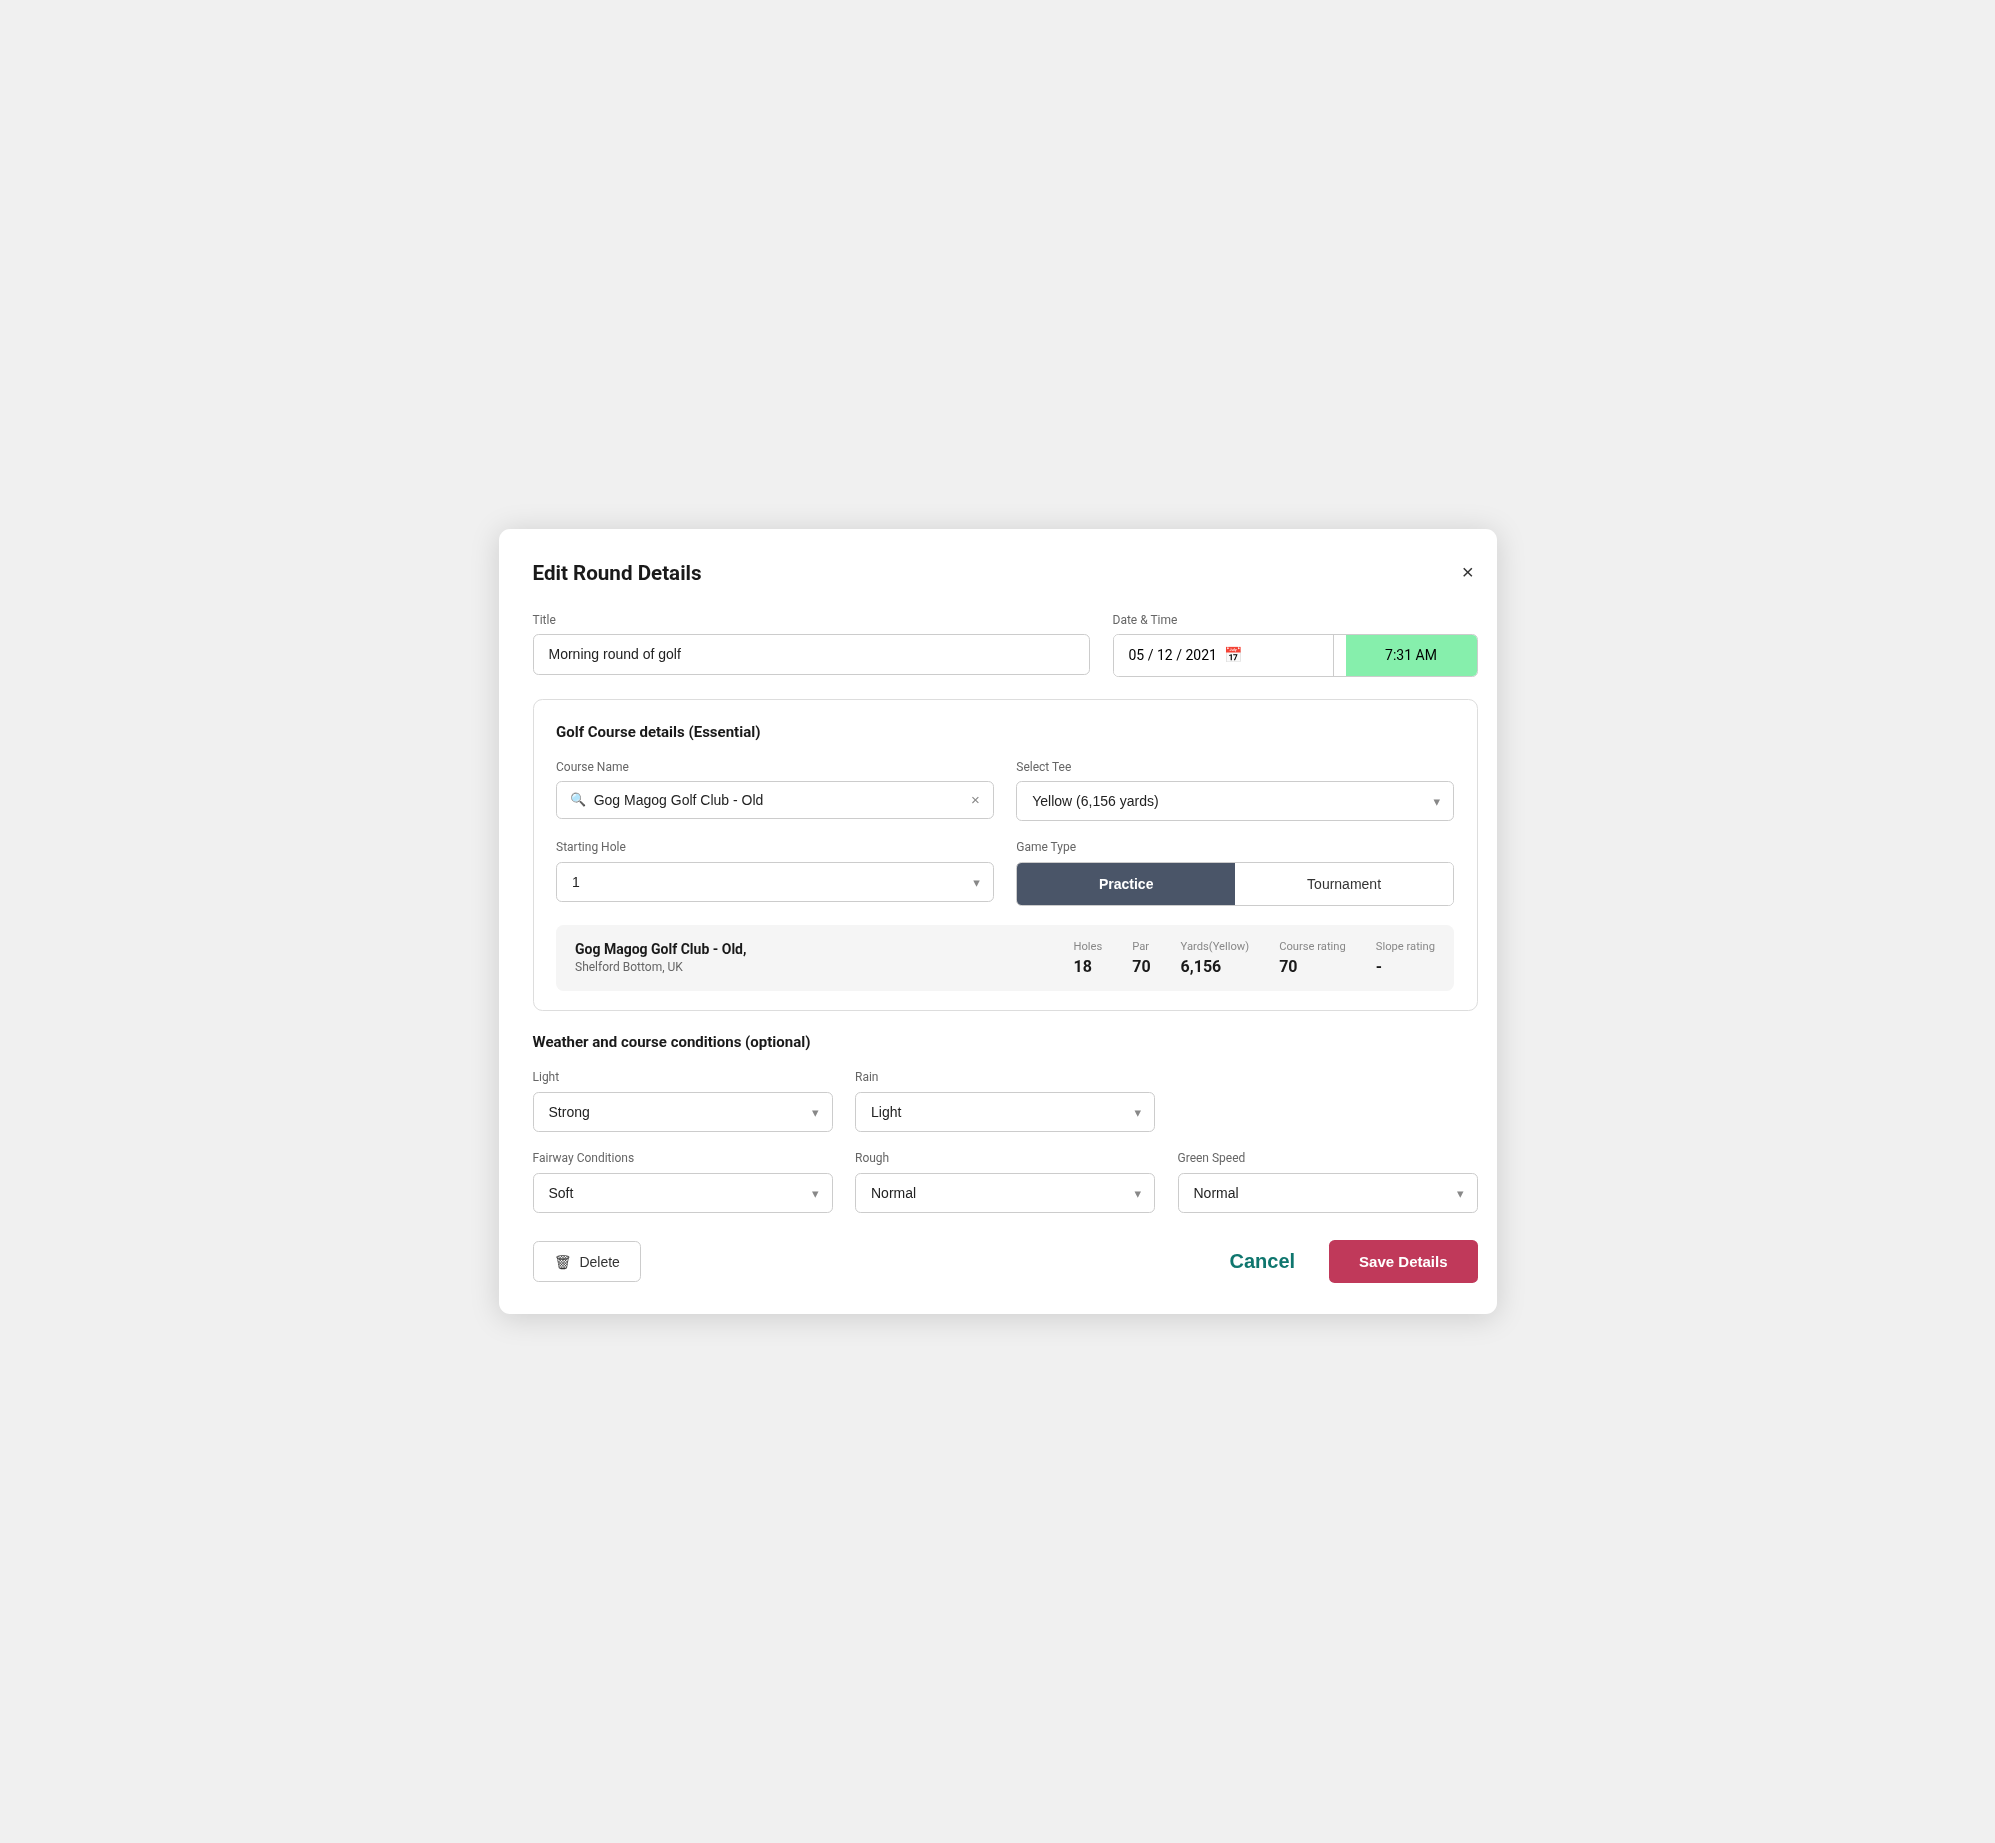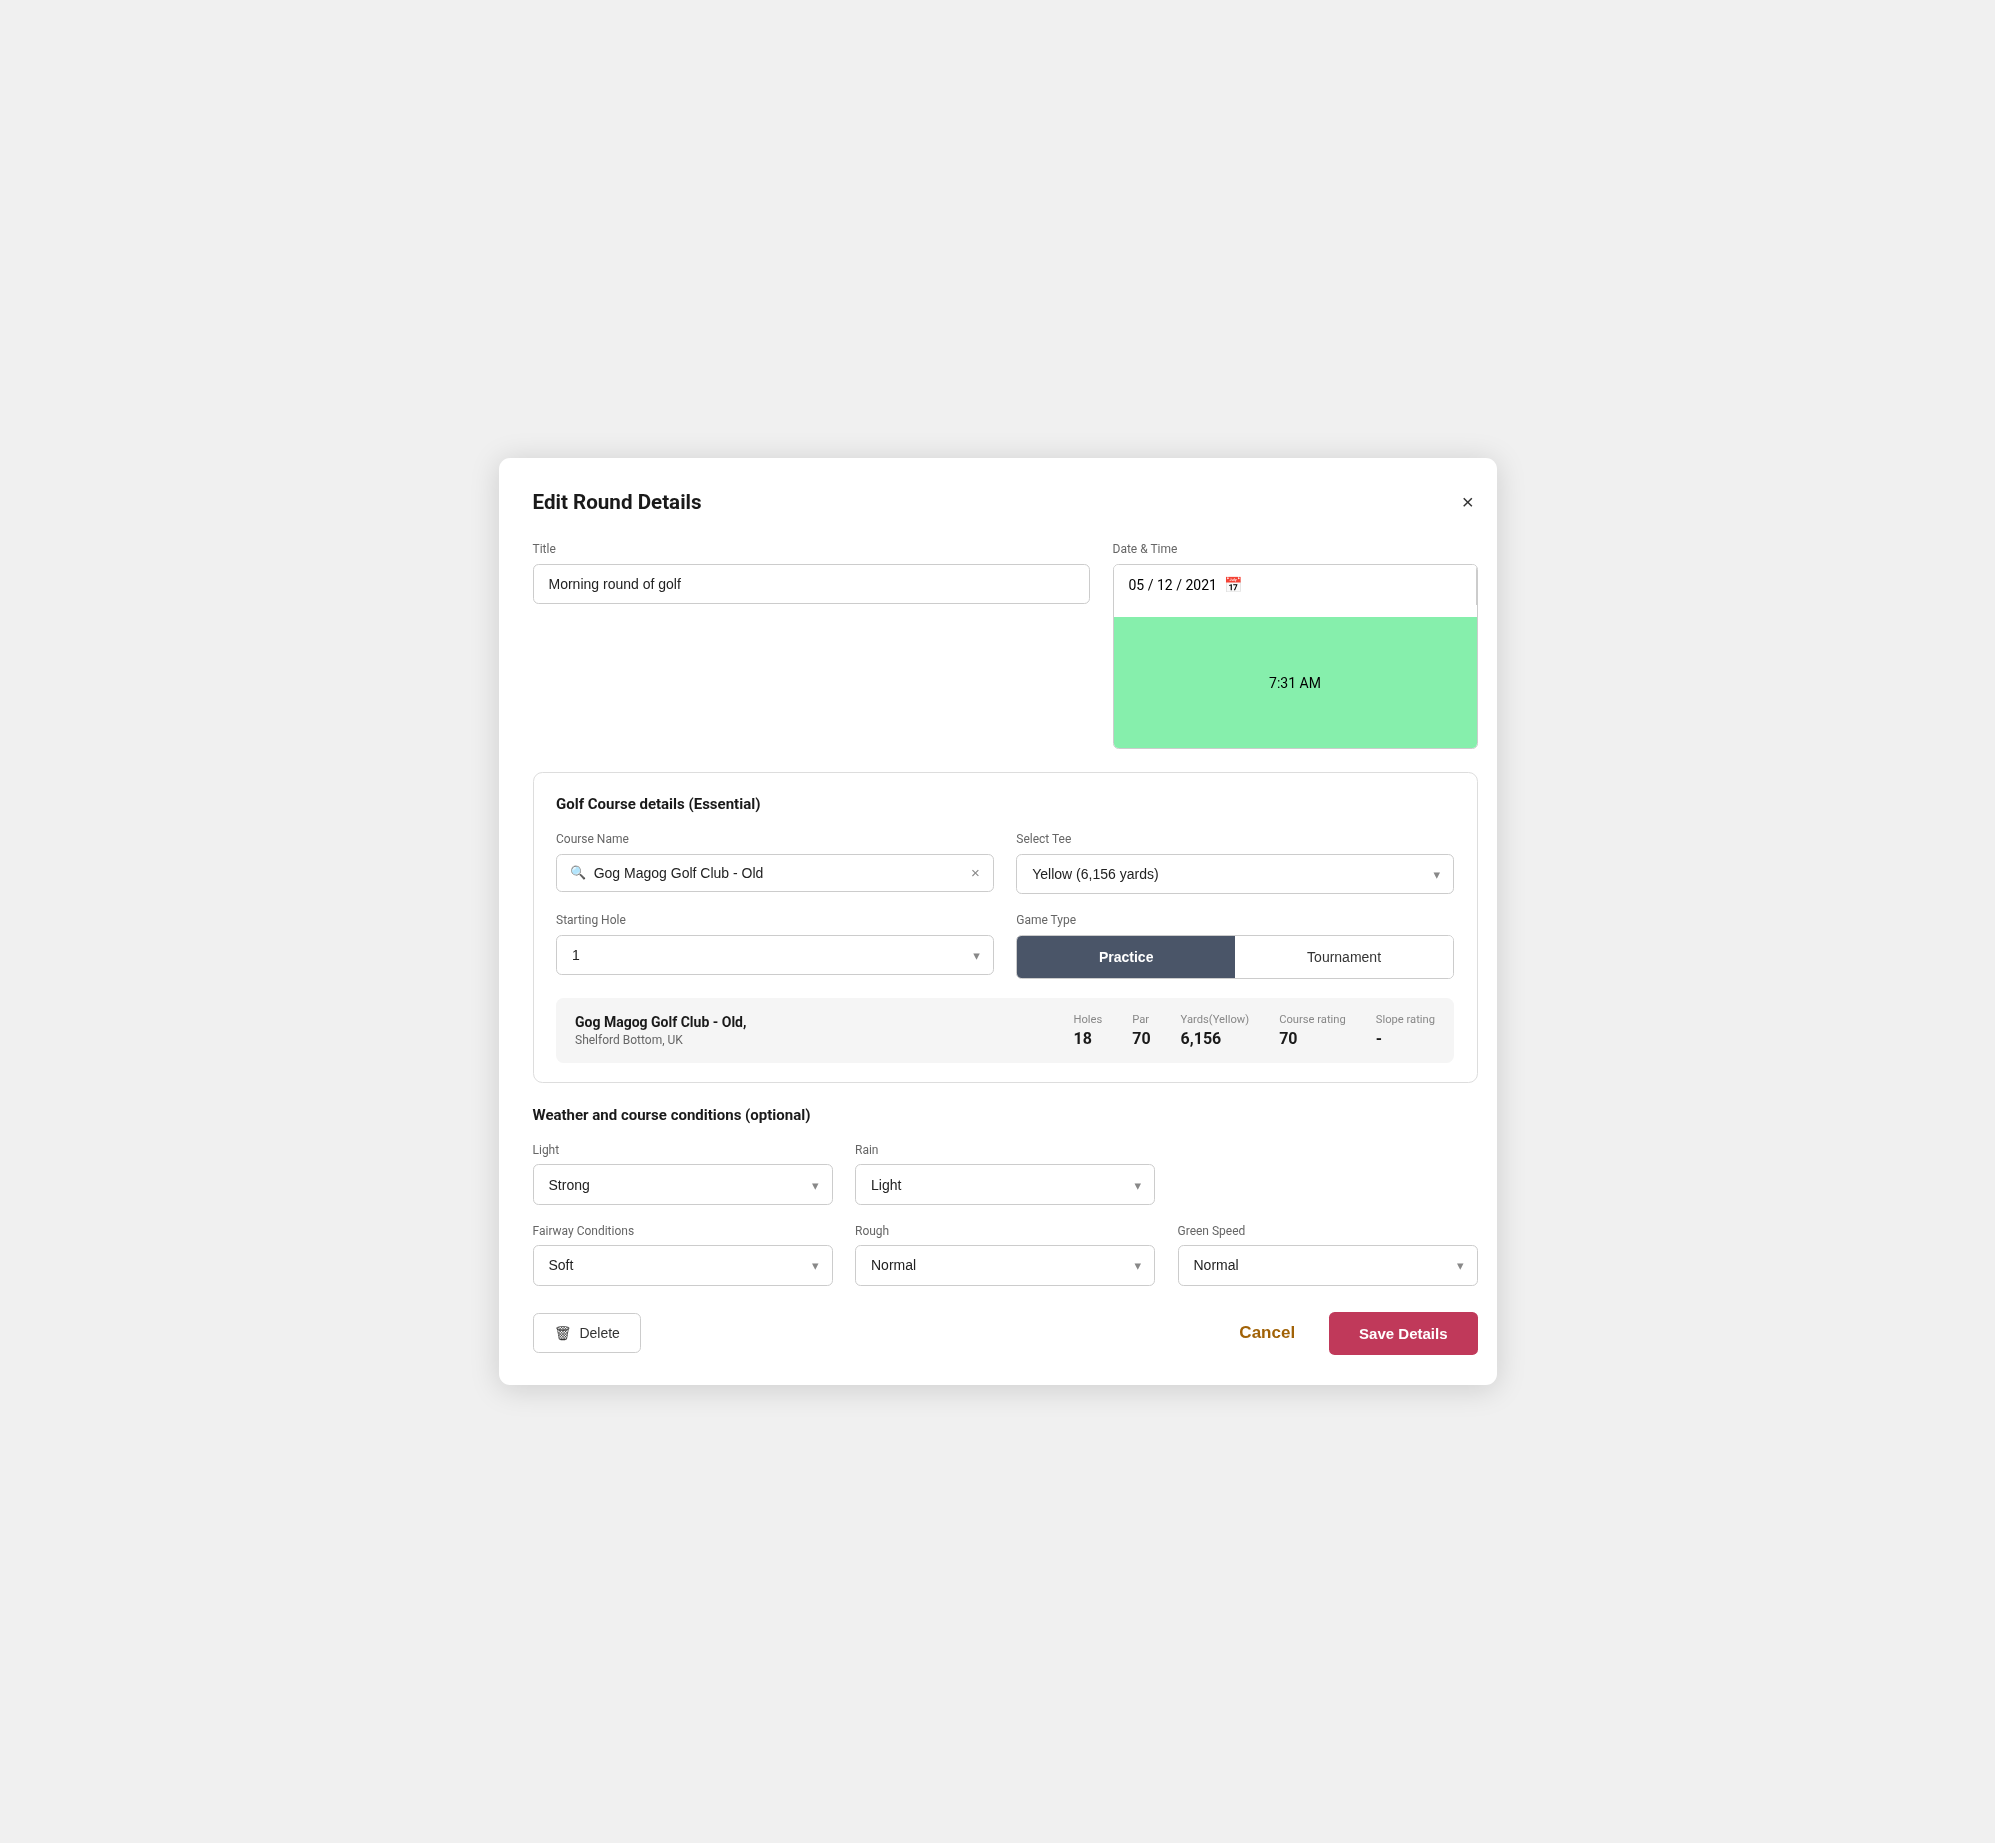--- a/index.html
+++ b/index.html
@@ -61,21 +61,20 @@
     .datetime-group {
       flex: 0 0 auto;
       width: 365px;
     }
     .datetime-row {
       display: flex;
       gap: 12px;
       border: 0.9px solid #ccc;
       border-radius: 5.6px;
       overflow: hidden;
-      flex-direction: column;
     }
     .date-input {
       flex: 1;
       display: flex;
       align-items: center;
       padding: 11.2px 15px;
       font-size: 14px;
       border: none;
       border-right: 0.9px solid #ccc;
       background: #fff;
@@ -272,23 +271,23 @@
       cursor: pointer;
     }
     .footer-right {
       display: flex;
       align-items: center;
       gap: 19px;
     }
     .cancel-btn {
       background: none;
       border: none;
-      font-size: 17px;
+      font-size: 20px;
       font-weight: 600;
-      color: #a16207;
+      color: #0f766e;
       cursor: pointer;
       padding: 11.2px 15px;
     }
     .save-btn {
       background: #c0395a;
       color: #fff;
       border: none;
       border-radius: 5.6px;
       padding: 13px 30px;
       font-size: 15px;

